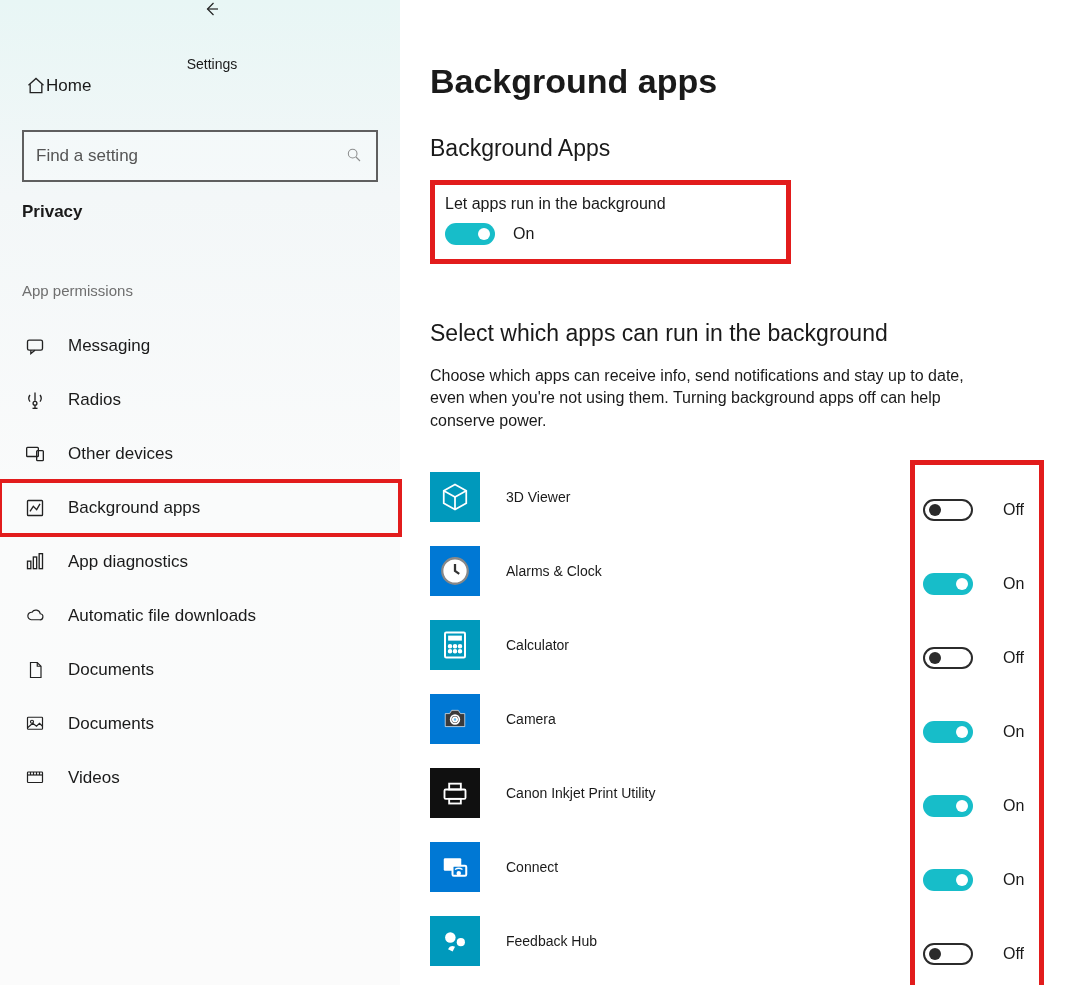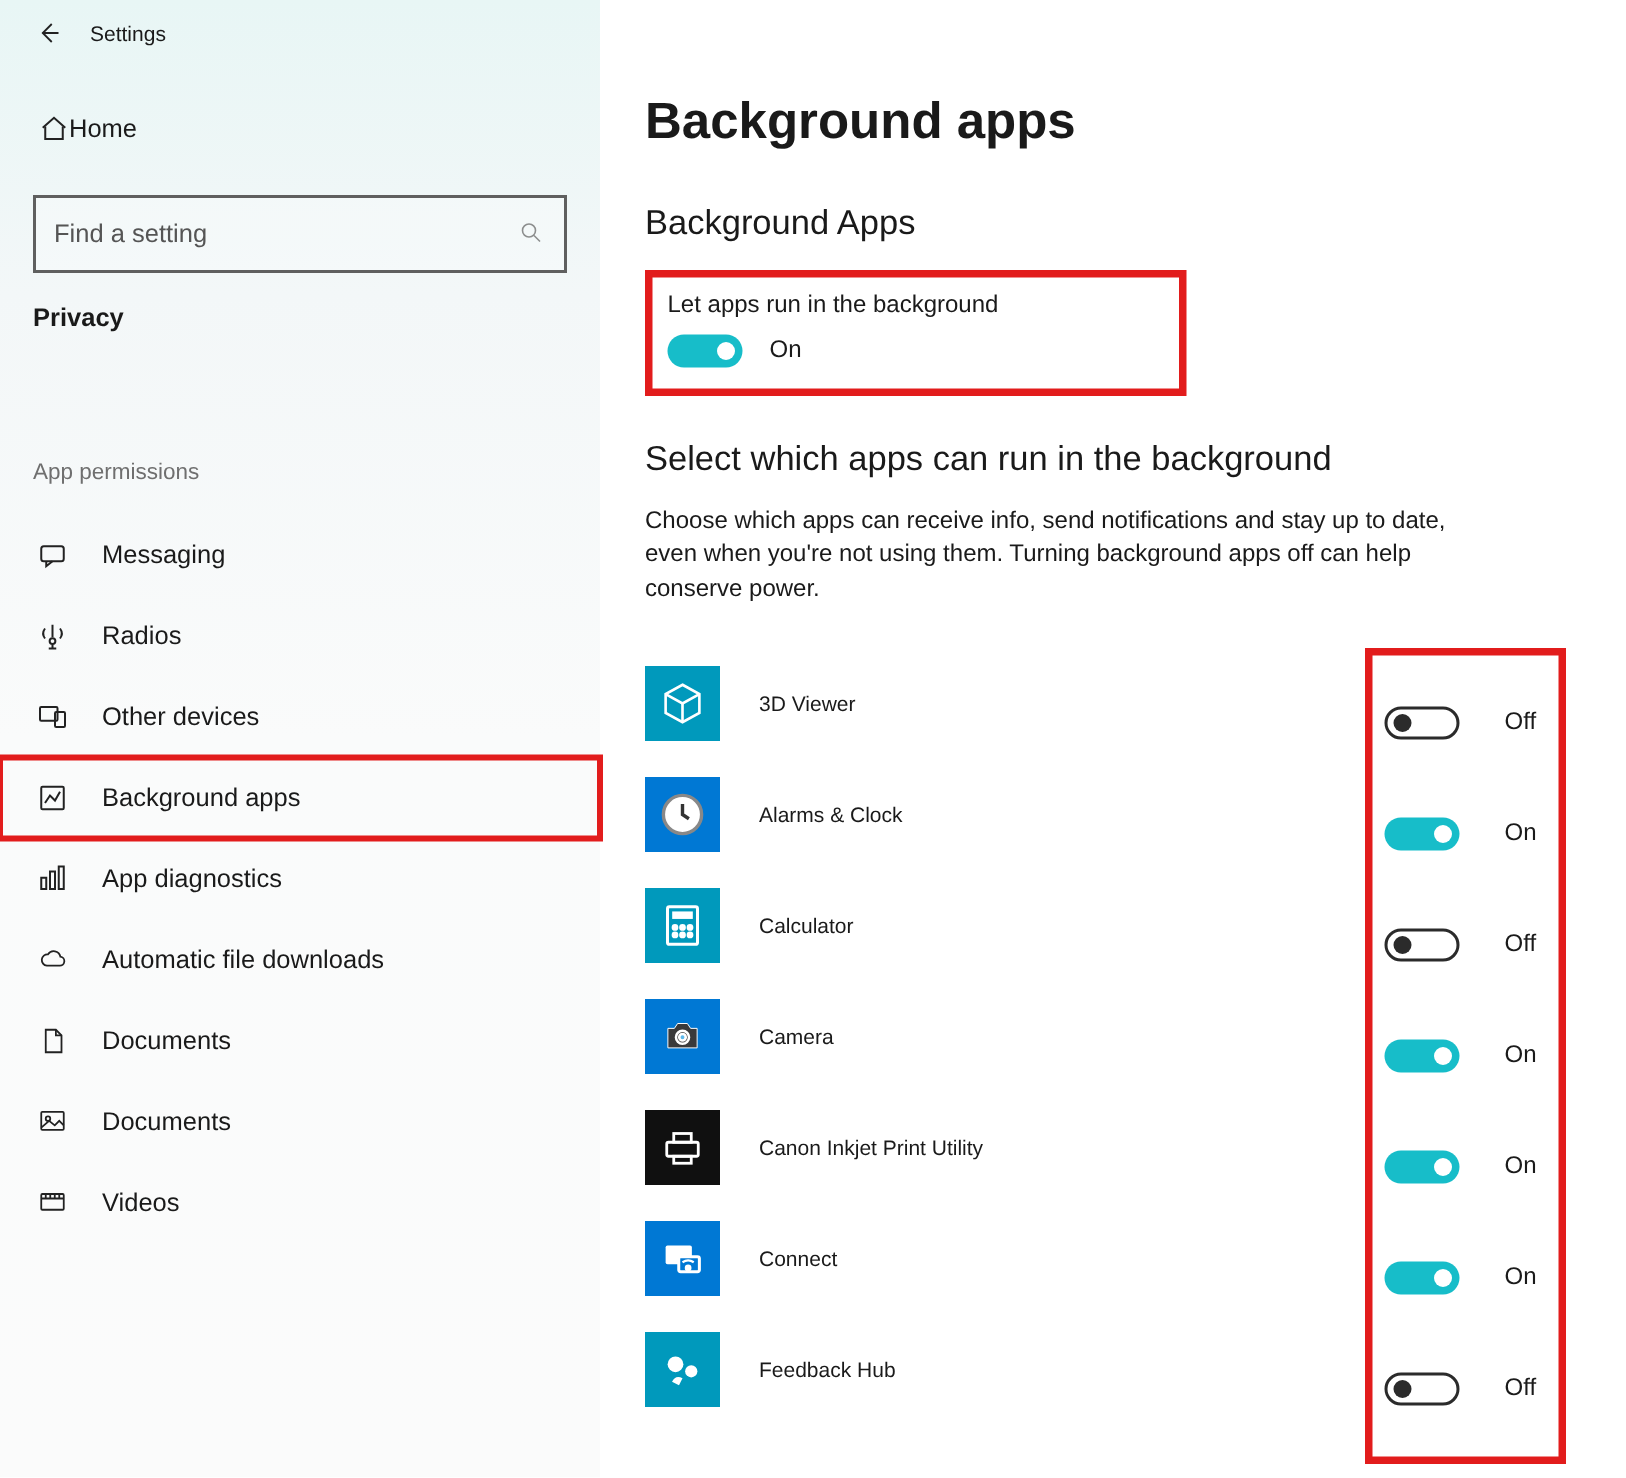--- a/index.html
+++ b/index.html
@@ -17,21 +17,22 @@
   .sidebar {
     width: 400px;
     background: linear-gradient(180deg, #e8f6f5 0%, #f3f7f8 20%, #fafbfb 50%, #fbfbfb 100%);
     padding: 0;
   }
   .top-row {
     display: flex;
     align-items: center;
     height: 44px;
     padding-left: 24px;
-    gap: 18px;
+    gap: 38px;
+    flex-direction: column;
   }
   .top-row .title { font-size: 14px; }
   .back-arrow { width: 18px; height: 18px; display: flex; align-items: center; justify-content: center; cursor: pointer; }
   .home-row {
     display: flex;
     align-items: center;
     padding-left: 26px;
     height: 64px;
     margin-top: 10px;
     cursor: pointer;
@@ -56,21 +57,21 @@
     flex: 1;
     color: #555;
   }
   .search-box input::placeholder { color: #555; }
   .search-icon { width: 18px; height: 18px; opacity: .65; }
   .category-label {
     padding-left: 22px;
     font-size: 17px;
     font-weight: 600;
     margin-top: 6px;
-    margin-bottom: 84px;
+    margin-bottom: 60px;
   }
   .section-label {
     padding-left: 22px;
     font-size: 15px;
     color: #6f6f6f;
     margin-bottom: 20px;
   }
   .nav-item {
     display: flex;
     align-items: center;
@@ -89,21 +90,21 @@
   .main {
     flex: 1;
     padding: 62px 40px 0 30px;
   }
   h1 { font-size: 34px; font-weight: 600; margin-bottom: 34px; }
   h2 { font-size: 23px; font-weight: 400; margin-bottom: 18px; }
   .master-block {
     border: 5px solid #e21c1c;
     padding: 10px 120px 14px 10px;
     display: inline-block;
-    margin-bottom: 28px;
+    margin-bottom: 56px;
   }
   .master-label { font-size: 16px; margin-bottom: 10px; }
   .master-toggle-row { display: flex; align-items: center; gap: 18px; }
 
   .section-sub { font-size: 23px; font-weight: 400; margin-bottom: 18px; }
   .desc { font-size: 16px; max-width: 560px; line-height: 1.4; margin-bottom: 28px; }
 
   .apps-wrap { display: flex; gap: 20px; }
   .apps-left { flex: 1; }
   .app-row {

